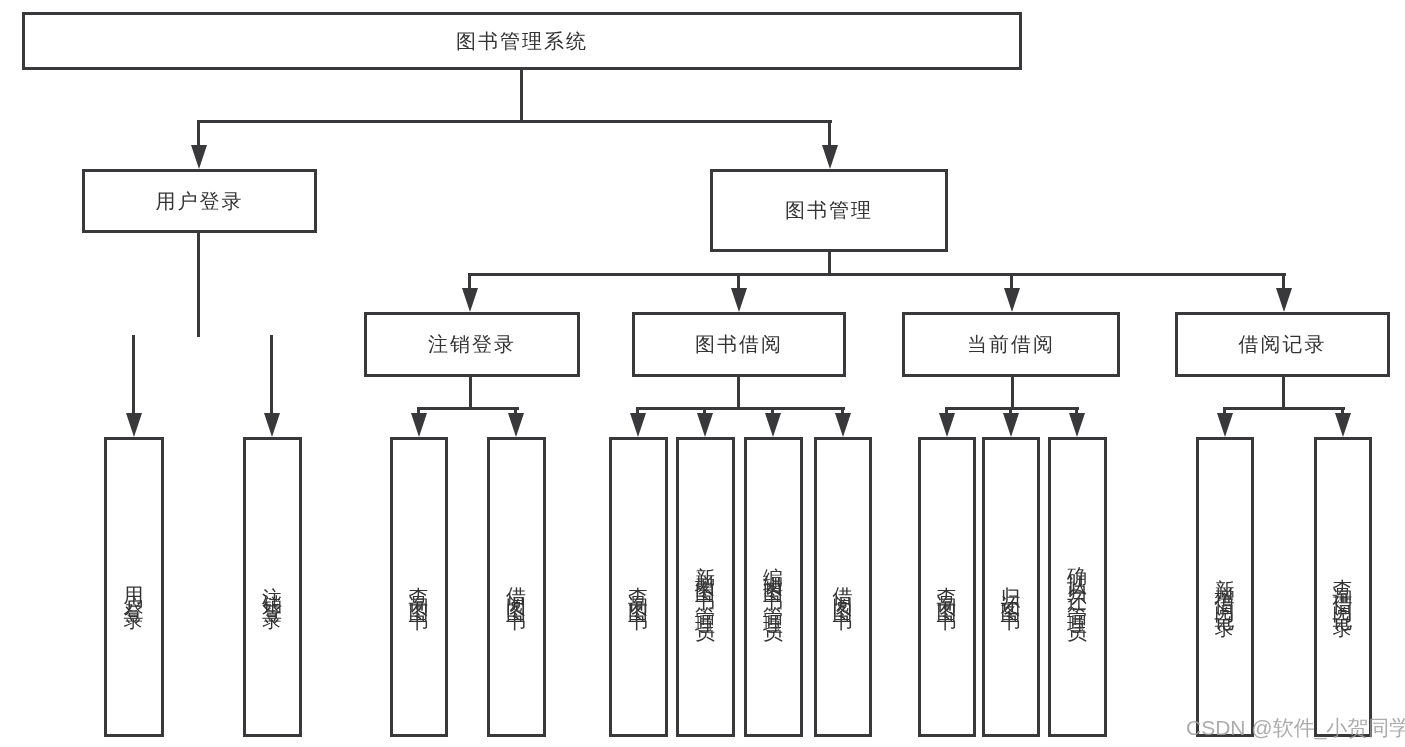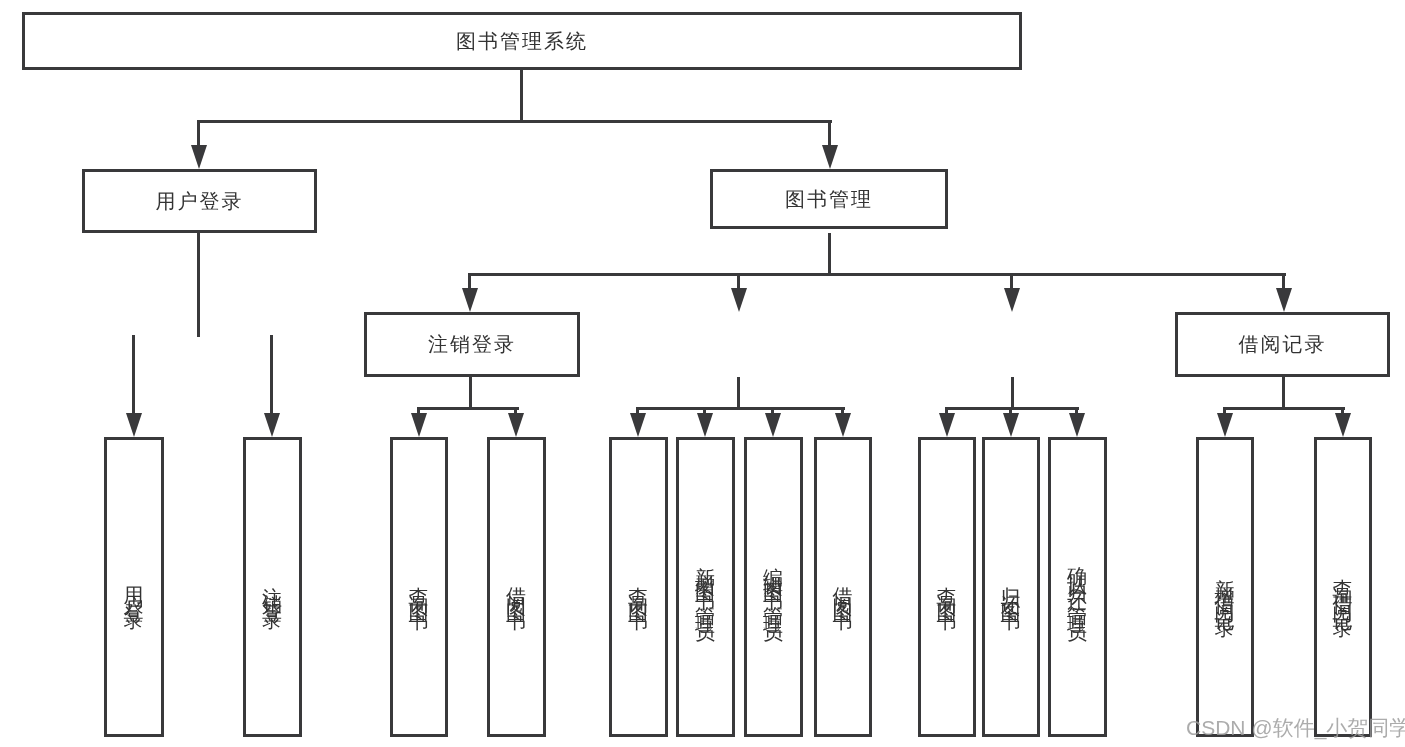--- a/index.html
+++ b/index.html
@@ -115,23 +115,25 @@
   <div class="arr" style="left:835px;top:407px;height:30px"></div>
   <div class="arr" style="left:939px;top:407px;height:30px"></div>
   <div class="arr" style="left:1003px;top:407px;height:30px"></div>
   <div class="arr" style="left:1069px;top:407px;height:30px"></div>
   <div class="arr" style="left:1217px;top:407px;height:30px"></div>
   <div class="arr" style="left:1335px;top:407px;height:30px"></div>
 
   <div class="box hbox" style="left:22px;top:12px;width:1000px;height:58px">图书管理系统</div>
 
   <div class="box hbox" style="left:82px;top:169px;width:235px;height:64px">用户登录</div>
-  <div class="box hbox" style="left:710px;top:169px;width:238px;height:60px">图书管理</div>
+  <div class="box hbox" style="left:710px;top:169px;width:238px;height:83px">图书管理</div>
 
   <div class="box hbox" style="left:364px;top:312px;width:216px;height:65px">注销登录</div>
+  <div class="box hbox" style="left:632px;top:312px;width:214px;height:65px">图书借阅</div>
+  <div class="box hbox" style="left:902px;top:312px;width:218px;height:65px">当前借阅</div>
   <div class="box hbox" style="left:1175px;top:312px;width:215px;height:65px">借阅记录</div>
 
   <div class="box vbox" style="left:104px;top:437px;width:60px;height:300px">用户登录</div>
   <div class="box vbox" style="left:243px;top:437px;width:59px;height:300px">注销登录</div>
 
   <div class="box vbox" style="left:390px;top:437px;width:58px;height:300px">查询图书</div>
   <div class="box vbox" style="left:487px;top:437px;width:59px;height:300px">借阅图书</div>
 
   <div class="box vbox" style="left:609px;top:437px;width:59px;height:300px">查询图书</div>
   <div class="box vbox" style="left:676px;top:437px;width:59px;height:300px">新增图书（管理员）</div>

